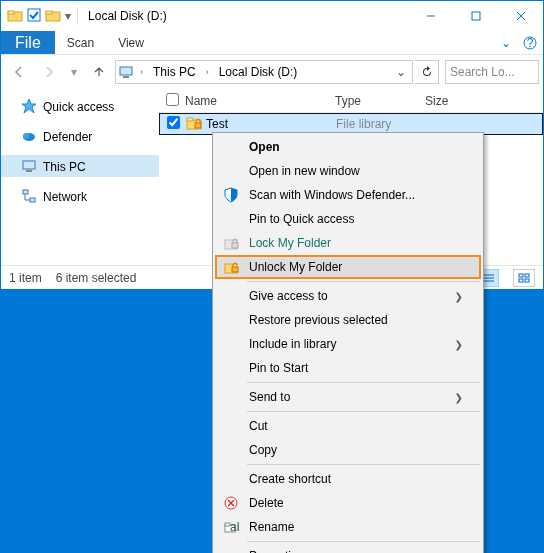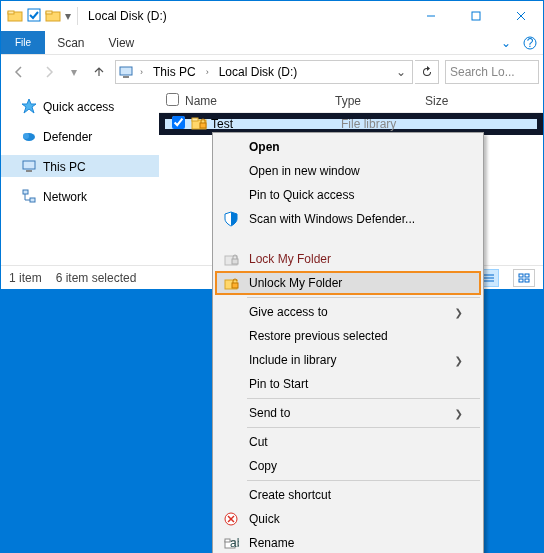--- a/index.html
+++ b/index.html
@@ -8,21 +8,21 @@
 .titlebar { height:30px; background:#fff; display:flex; align-items:center; padding:0 0 0 6px; }
 .titlebar .qat { display:flex; align-items:center; gap:4px; }
 .titlebar .qat .folder-ico { width:16px; height:16px; }
 .titlebar .sep { width:1px; height:18px; background:#ddd; margin:0 6px; }
 .titlebar .title { flex:1; padding-left:4px; font-size:12px; }
 .titlebar .winbtns { display:flex; }
 .titlebar .winbtn { width:45px; height:30px; display:flex; align-items:center; justify-content:center; color:#333; }
 .titlebar .winbtn:last-child { background:#fff; }
 .titlebar .winbtn svg { width:10px; height:10px; }
 .ribbontabs { height:24px; display:flex; align-items:stretch; background:#fff; border-bottom:1px solid #e5e5e5; }
-.ribbontabs .filetab { background:#1979ca; color:#fff; padding:0 14px; display:flex; align-items:center; font-size:10px; }
+.ribbontabs .filetab { background:#1979ca; color:#fff; padding:0 14px; display:flex; align-items:center; font-size:16px; }
 .ribbontabs .tab { padding:0 12px; display:flex; align-items:center; color:#333; }
 .ribbontabs .spacer { flex:1; }
 .ribbontabs .helpchev { padding:0 6px; display:flex; align-items:center; color:#0078d7; }
 .addrrow { height:34px; display:flex; align-items:center; padding:0 4px; gap:2px; }
 .navbtn { width:28px; height:26px; display:flex; align-items:center; justify-content:center; color:#888; border-radius:2px; }
 .navbtn.small { width:18px; }
 .addrbar { flex:1; height:24px; border:1px solid #ccc; display:flex; align-items:center; padding:0 2px; gap:4px; overflow:hidden; }
 .addrbar .pcico { width:16px;height:16px; }
 .addrbar .crumb { padding:0 4px; white-space:nowrap; }
 .addrbar .chev { color:#666; font-size:9px; padding:0 2px; }
@@ -35,35 +35,35 @@
 .nav .item { display:flex; align-items:flex-end; gap:6px; padding:3px 8px 3px 20px; }
 .nav .item.sel { background:#d0e7f8; }
 .nav .ico { width:16px; height:16px; display:inline-flex; align-items:center; justify-content:center; }
 .content { flex:1; display:flex; flex-direction:column; }
 .cols { display:flex; align-items:center; height:24px; border-bottom:1px solid #eee; color:#444; }
 .cols .ck { width:26px; text-align:center; }
 .cols .cname { flex:0 0 150px; }
 .cols .ctype { flex:0 0 90px; }
 .cols .csize { flex:1; }
 .rows { flex:1; }
-.row { display:flex; align-items:center; height:22px; background:#cce8ff; border:6px solid #0f172a; }
+.row { display:flex; align-items:center; height:22px; background:#cce8ff; border:1px solid #0f172a; }
 .row .ck { width:26px; text-align:center; }
 .row .ick { display:flex; align-items:center; gap:4px; flex:0 0 150px; }
 .row .rtype { flex:0 0 90px; color:#888; }
 .status { height:24px; border-top:1px solid #e5e5e5; display:flex; align-items:center; padding:0 8px; gap:14px; color:#444; }
 .status .sp { flex:1; }
 .status .viewbtn { width:22px; height:18px; border:1px solid #ccc; display:flex;align-items:center;justify-content:center;color:#0066cc; }
 .status .viewbtn.sel{ background:#cce8ff;border-color:#99d1ff; }
 
 .ctx { position:absolute; top:132px; left:212px; width:272px; background:#f2f2f2; border:1px solid #a0a0a0; box-shadow:3px 3px 3px rgba(0,0,0,0.25); padding:2px; }
 .ctx .mi { display:flex; align-items:center; height:24px; padding:0 18px 0 6px; gap:8px; position:relative; }
 .ctx .mi .mico { width:20px; height:20px; display:flex; align-items:center; justify-content:center; }
 .ctx .mi .lbl { flex:1; white-space:nowrap; }
 .ctx .mi.bold .lbl { font-weight:600; }
-.ctx .mi.disabled { color:#7f1d1d;margin-top:16px; }
+.ctx .mi.disabled { color:#0f766e; }
 .ctx .mi .sub { color:#555; font-size:10px; }
 .ctx .sep { height:1px; background:#d0d0d0; margin:2px 1px 2px 32px; }
 .ctx .mi.hl { background:#dedede; }
 .ctx .hlbox { position:absolute; inset:0; border:2px solid #f28c1e; pointer-events:none; }
 input[type=checkbox]{ width:13px;height:13px; }
 </style>
 </head>
 <body>
 
 <div class="window">
@@ -255,31 +255,31 @@
 <div class="ctx" id="ctx">
     <div class="mi bold">
       <span class="mico"></span>
       <span class="lbl">Open</span>
     </div>
     <div class="mi">
       <span class="mico"></span>
       <span class="lbl">Open in new window</span>
     </div>
     <div class="mi">
-      <span class="mico"></span>
-      <span class="lbl">Pin to Quick access</span>
-    </div>
-    <div class="mi">
       <span class="mico">
         <svg width="16" height="16">
           <path d="M8 1 L14 3 L14 8 C14 12 8 15 8 15 C8 15 2 12 2 8 L2 3 Z" fill="#fff" stroke="#0078d7"></path>
           <path d="M8 1 L14 3 L14 8 C14 12 8 15 8 15 Z" fill="#0078d7"></path>
         </svg>
       </span>
       <span class="lbl">Scan with Windows Defender...</span>
+    </div>
+    <div class="mi">
+      <span class="mico"></span>
+      <span class="lbl">Pin to Quick access</span>
     </div>
     <div class="mi disabled">
       <span class="mico">
         <svg width="16" height="16">
           <rect x="2" y="5" width="12" height="9" fill="#e8e8e8" stroke="#bbb"></rect>
           <rect x="9" y="8" width="6" height="5" fill="#ddd" stroke="#aaa"></rect>
           <path d="M10 8 L10 6 A2 2 0 0 1 14 6 L14 8" fill="none" stroke="#aaa"></path>
         </svg>
       </span>
       <span class="lbl">Lock My Folder</span>
@@ -335,21 +335,21 @@
       <span class="lbl">Create shortcut</span>
     </div>
     <div class="mi">
       <span class="mico">
         <svg width="16" height="16">
           <circle cx="8" cy="8" r="6" fill="#fff" stroke="#d93025"></circle>
           <line x1="5" y1="5" x2="11" y2="11" stroke="#d93025" stroke-width="1.5"></line>
           <line x1="11" y1="5" x2="5" y2="11" stroke="#d93025" stroke-width="1.5"></line>
         </svg>
       </span>
-      <span class="lbl">Quick</span>
+      <span class="lbl">Delete</span>
     </div>
     <div class="mi">
       <span class="mico">
         <svg width="16" height="16">
           <rect x="2" y="6" width="10" height="7" fill="#fff" stroke="#888"></rect>
           <rect x="2" y="4" width="5" height="3" fill="#fff" stroke="#888"></rect>
           <text x="7" y="12" font-size="7" fill="#355">ab</text>
         </svg>
       </span>
       <span class="lbl">Rename</span>

